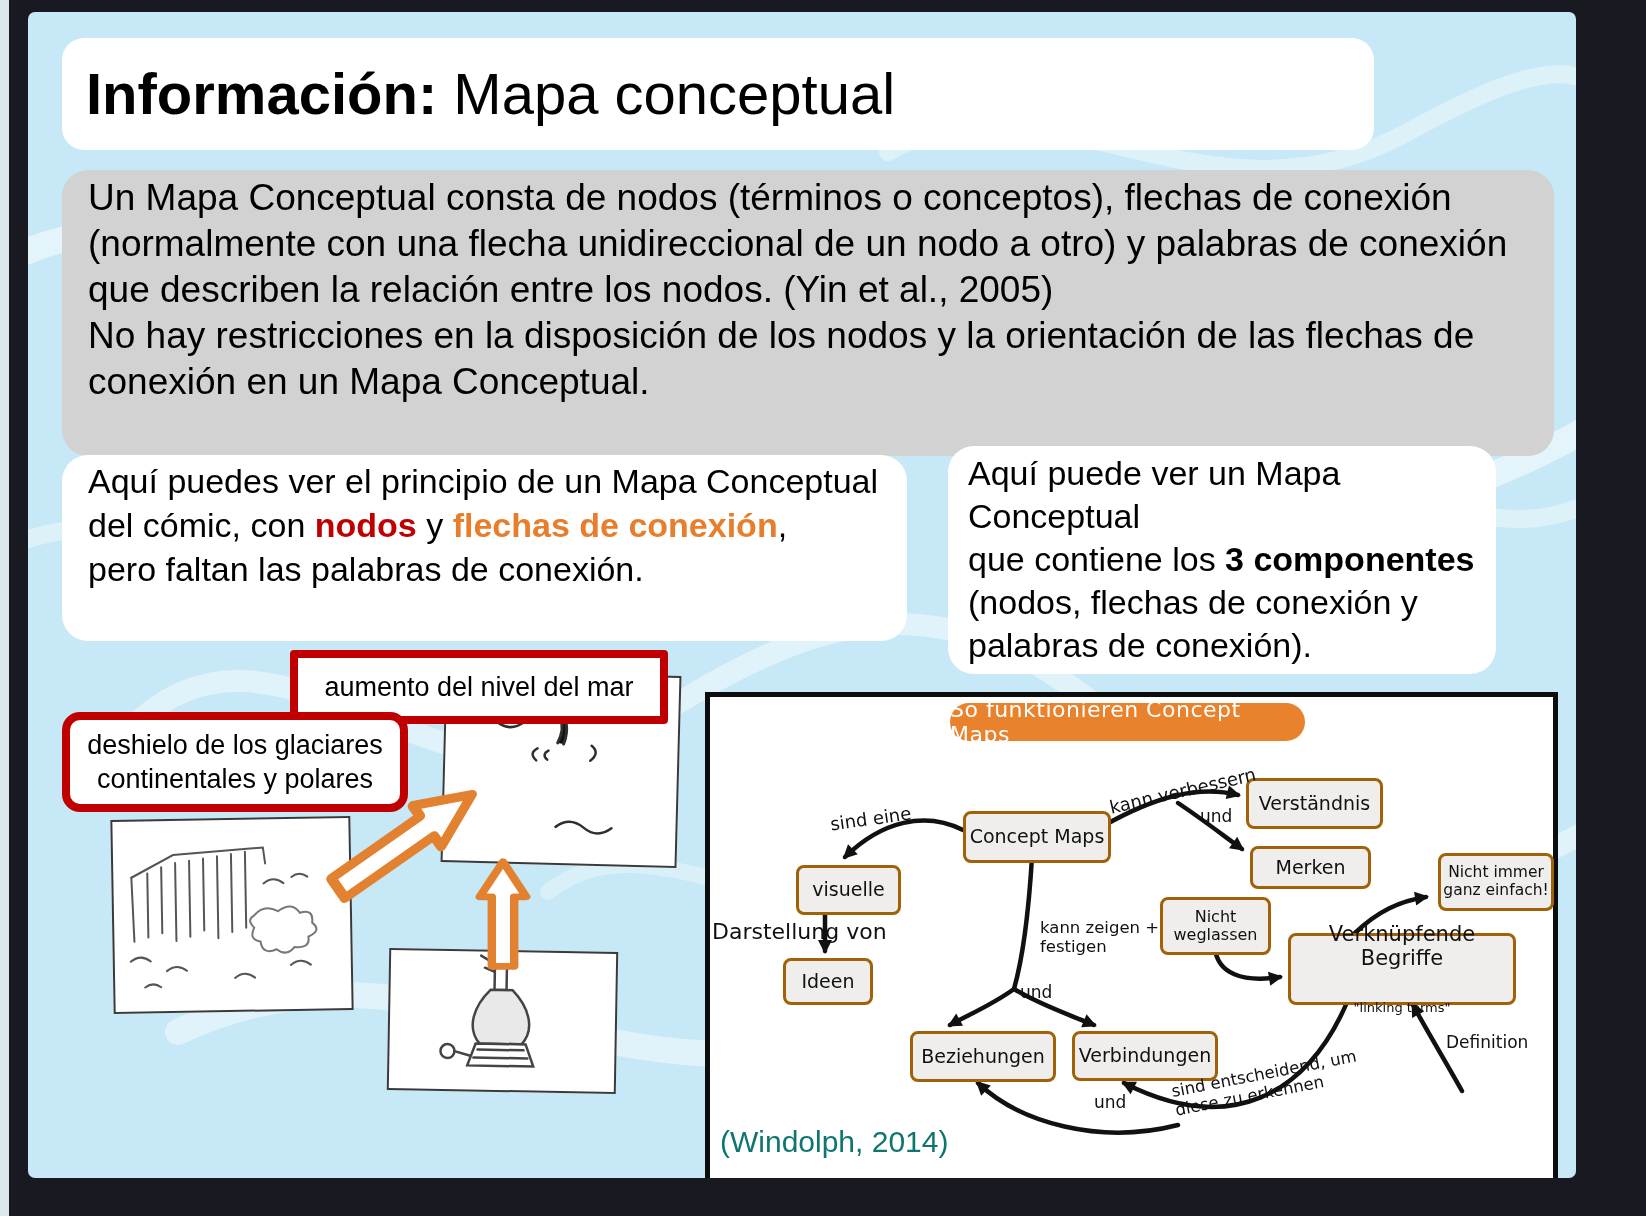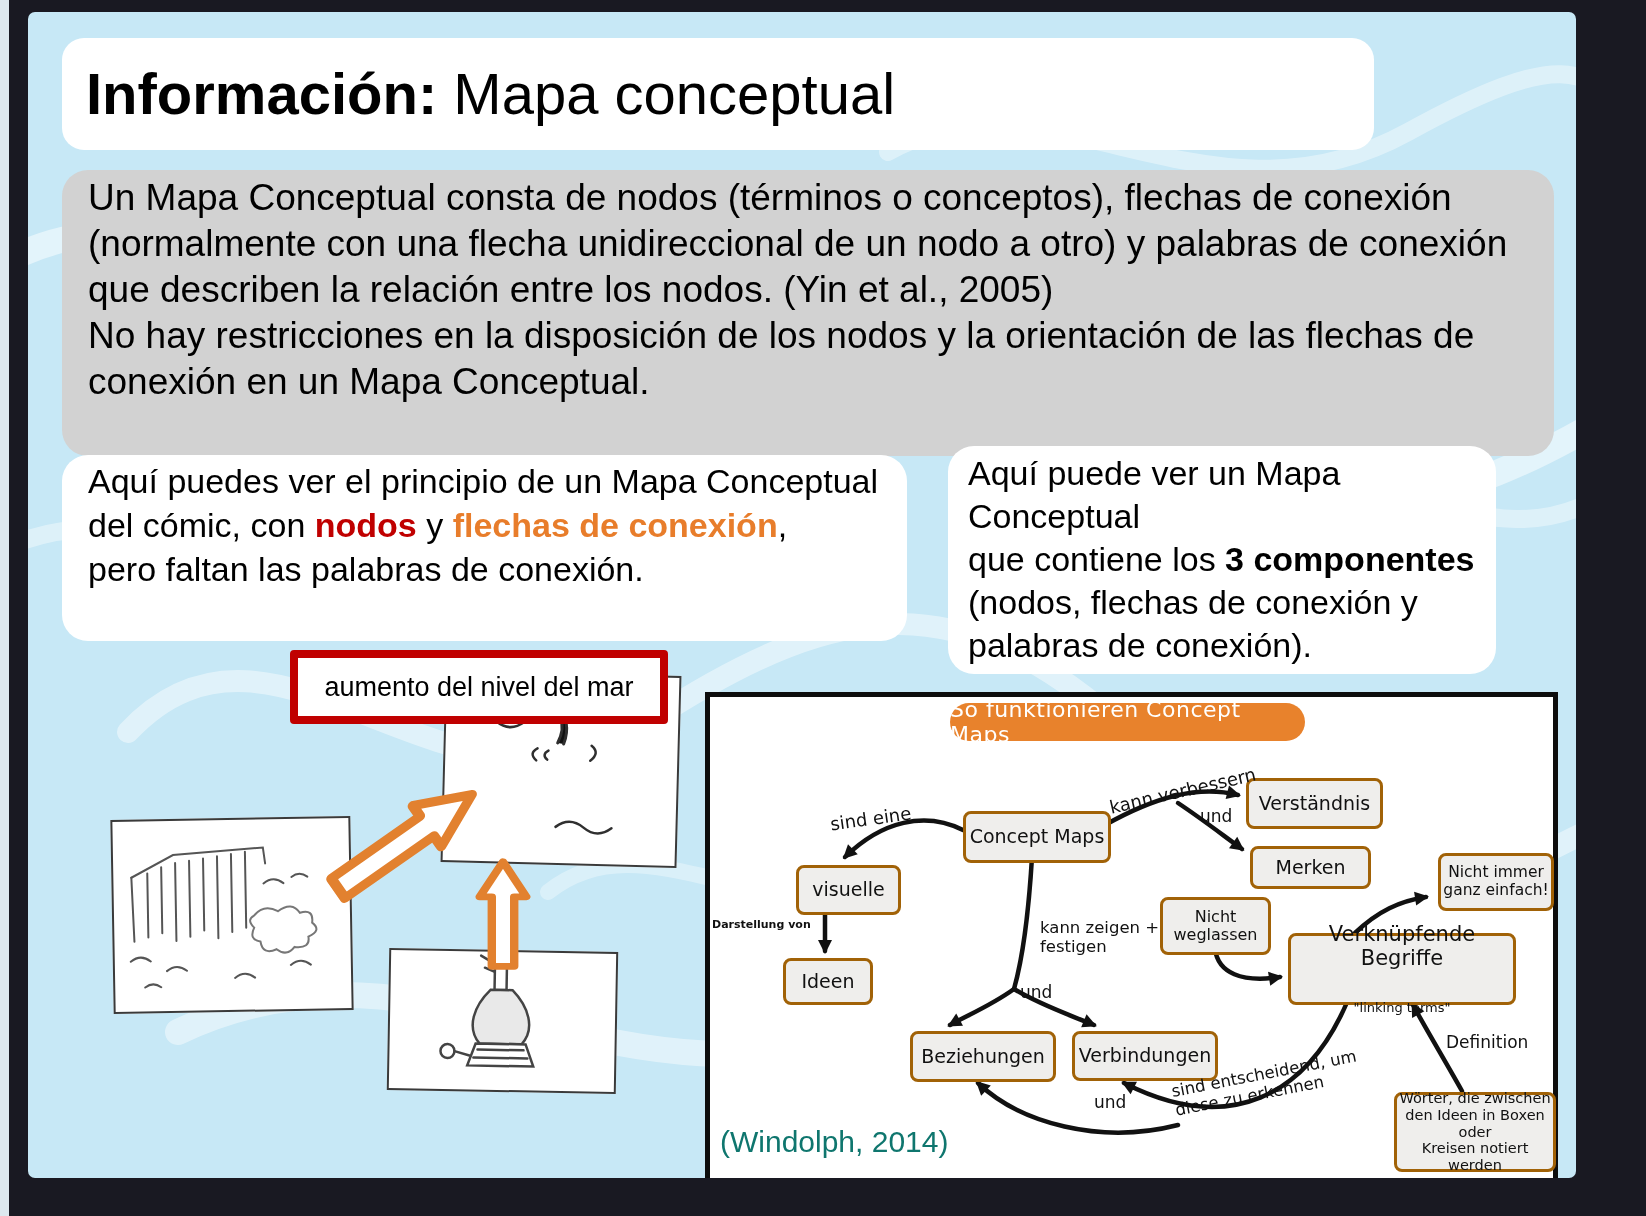--- a/index.html
+++ b/index.html
@@ -125,20 +125,22 @@
         <path d="M30,5 L55,52 L42,52 L42,145 L18,145 L18,52 L5,52 Z" fill="#fff" stroke="#E2812F" stroke-width="9" stroke-linejoin="round"></path>
       </svg>
     </div>
     <div class="oarrow" style="left:447px;top:846px;width:56px;height:112px;">
       <svg width="56" height="112" viewBox="0 0 60 150" preserveAspectRatio="none">
         <path d="M30,5 L55,52 L42,52 L42,145 L18,145 L18,52 L5,52 Z" fill="#fff" stroke="#E2812F" stroke-width="9" stroke-linejoin="round"></path>
       </svg>
     </div>
 
     <div class="rlabel" style="left:262px;top:638px;width:362px;height:58px;border-radius:4px;"><span>aumento del nivel del mar</span></div>
+    <div class="rlabel" style="left:34px;top:700px;width:330px;height:84px;border-radius:18px;"><span>deshielo de los glaciares
+continentales y polares</span></div>
 
     <div class="diagram">
       <svg class="dsvg" width="843" height="482" viewBox="0 0 843 482">
         <defs>
           <marker id="ah" markerWidth="16" markerHeight="16" refX="12" refY="8" orient="auto" markerUnits="userSpaceOnUse">
             <path d="M1,1 L15,8 L1,15 Z" fill="#111"></path>
           </marker>
         </defs>
         <g fill="none" stroke="#111" stroke-width="4.5" stroke-linecap="round">
           <path d="M253,133 C215,114 172,124 135,160" marker-end="url(#ah)"></path>
@@ -168,26 +170,23 @@
       <div class="node" style="left:450px;top:200px;width:105px;height:52px;font-size:16px;"><span>Nicht
 weglassen</span></div>
       <div class="node" style="left:728px;top:156px;width:110px;height:52px;font-size:15.5px;"><span>Nicht immer
 ganz einfach!</span></div>
       <div class="node" style="left:578px;top:236px;width:222px;height:66px;gap:31px;">
         <span style="font-size:21px;">Verknüpfende Begriffe</span>
         <span style="font-size:13px;">"linking terms"</span>
       </div>
       <div class="node" style="left:200px;top:334px;width:140px;height:45px;"><span>Beziehungen</span></div>
       <div class="node" style="left:362px;top:334px;width:140px;height:44px;"><span>Verbindungen</span></div>
-      <div class="node" style="left:684px;top:395px;width:156px;height:74px;font-size:14.5px;"><span>Wörter, die zwischen
-den Ideen in Boxen oder
-Kreisen notiert werden</span></div>
 
       <div class="elabel" style="left:120px;top:112px;font-size:18px;transform:rotate(-8deg);">sind eine</div>
-      <div class="elabel" style="left:2px;top:222px;font-size:11px;font-weight:bold;">Darstellung von</div>
+      <div class="elabel" style="left:2px;top:222px;font-size:22px;">Darstellung von</div>
       <div class="elabel" style="left:398px;top:84px;font-size:18px;transform:rotate(-13deg);">kann verbessern</div>
       <div class="elabel" style="left:490px;top:110px;">und</div>
       <div class="elabel" style="left:330px;top:222px;font-size:16.5px;">kann zeigen +
 festigen</div>
       <div class="elabel" style="left:310px;top:286px;">und</div>
       <div class="elabel" style="left:384px;top:396px;">und</div>
       <div class="elabel" style="left:462px;top:368px;font-size:16.5px;transform:rotate(-11deg);">sind entscheidend, um
 diese zu erkennen</div>
       <div class="elabel" style="left:736px;top:336px;">Definition</div>
 

